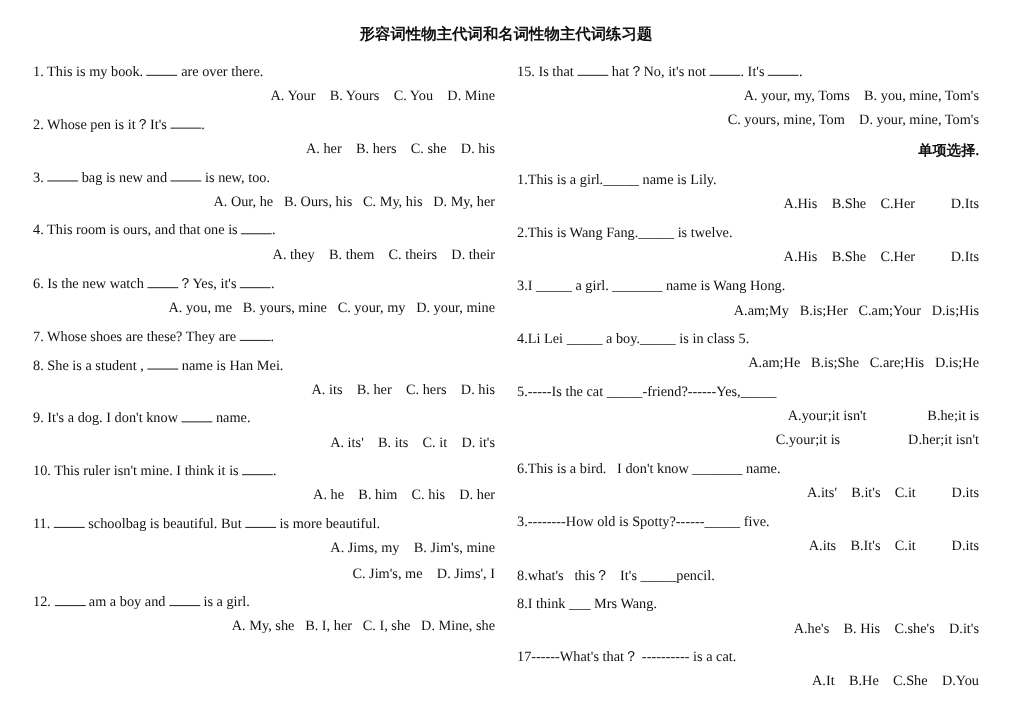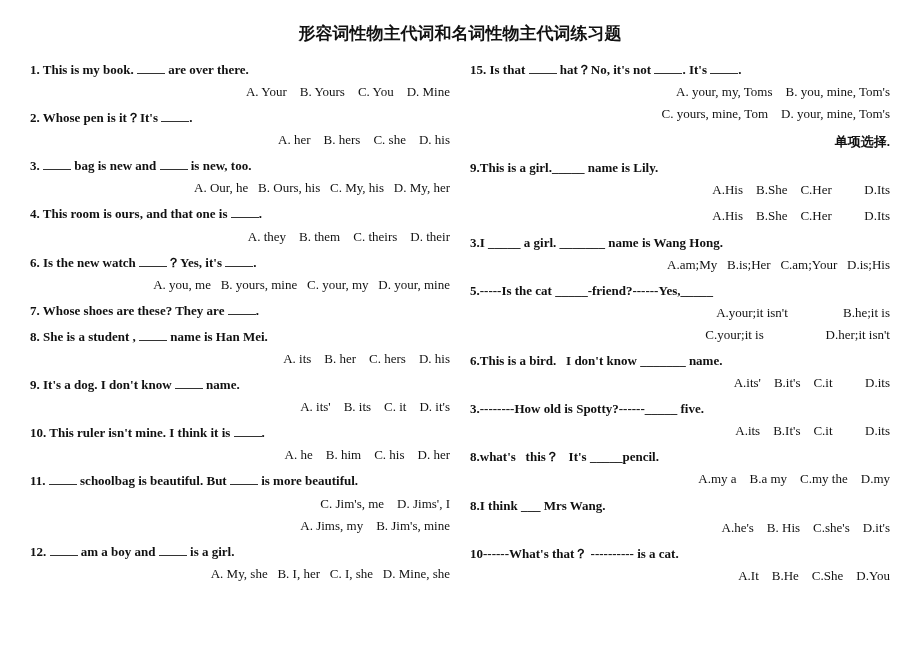--- a/index.html
+++ b/index.html
@@ -41,32 +41,31 @@
       min-width: 0;
     }
 
     .right-col {
       flex: 1;
       min-width: 0;
     }
 
     .page-title {
       text-align: center;
-      font-size: 17px;
+      font-size: 14px;
       font-weight: bold;
       margin-bottom: 10px;
     }
 
     .question-block {
       margin-bottom: 4px;
     }
 
     .question-text {
       display: block;
-      font-weight: bold;
     }
 
     .options-line {
       display: block;
       padding-left: 16px;
       text-align: right;
     }
 
     .section-title {
       font-weight: bold;
@@ -130,82 +129,86 @@
         <span class="options-line">A. its'&nbsp;&nbsp;&nbsp; B. its&nbsp;&nbsp;&nbsp; C. it&nbsp;&nbsp;&nbsp; D. it's</span>
       </div>
 
       <div class="question-block">
         <span class="question-text">10. This ruler isn't mine. I think it is <span class="blank"></span>.</span>
         <span class="options-line">A. he&nbsp;&nbsp;&nbsp; B. him&nbsp;&nbsp;&nbsp; C. his&nbsp;&nbsp;&nbsp; D. her</span>
       </div>
 
       <div class="question-block">
         <span class="question-text">11. <span class="blank"></span> schoolbag is beautiful. But <span class="blank"></span> is more beautiful.</span>
+        <span class="options-line">A. Jims, my&nbsp;&nbsp;&nbsp; B. Jim's, mine</span>
         <span class="options-line">C. Jim's, me&nbsp;&nbsp;&nbsp; D. Jims', I</span>
-        <span class="options-line">A. Jims, my&nbsp;&nbsp;&nbsp; B. Jim's, mine</span>
       </div>
 
       <div class="question-block">
         <span class="question-text">12. <span class="blank"></span> am a boy and <span class="blank"></span> is a girl.</span>
         <span class="options-line">A. My, she&nbsp;&nbsp; B. I, her&nbsp;&nbsp; C. I, she&nbsp;&nbsp; D. Mine, she</span>
       </div>
 
     </div>
 
     <div class="right-col">
 
       <div class="question-block">
         <span class="question-text">15. Is that <span class="blank"></span> hat？No, it's not <span class="blank"></span>. It's <span class="blank"></span>.</span>
         <span class="options-line">A. your, my, Toms&nbsp;&nbsp;&nbsp; B. you, mine, Tom's</span>
         <span class="options-line">C. yours, mine, Tom&nbsp;&nbsp;&nbsp; D. your, mine, Tom's</span>
       </div>
 
       <div class="section-title">单项选择.</div>
 
       <div class="question-block">
-        <span class="question-text">9.This is a girl._____ name is Lily.</span>
+        <span class="question-text">1.This is a girl._____ name is Lily.</span>
         <span class="options-line">A.His&nbsp;&nbsp;&nbsp; B.She&nbsp;&nbsp;&nbsp; C.Her&nbsp;&nbsp;&nbsp;&nbsp;&nbsp;&nbsp;&nbsp;&nbsp;&nbsp; D.Its</span>
       </div>
 
       <div class="question-block">
+        <span class="question-text">2.This is Wang Fang._____ is twelve.</span>
         <span class="options-line">A.His&nbsp;&nbsp;&nbsp; B.She&nbsp;&nbsp;&nbsp; C.Her&nbsp;&nbsp;&nbsp;&nbsp;&nbsp;&nbsp;&nbsp;&nbsp;&nbsp; D.Its</span>
       </div>
 
       <div class="question-block">
         <span class="question-text">3.I _____ a girl. _______ name is Wang Hong.</span>
         <span class="options-line">A.am;My&nbsp;&nbsp; B.is;Her&nbsp;&nbsp; C.am;Your&nbsp;&nbsp; D.is;His</span>
       </div>
 
+      <div class="question-block">
+        <span class="question-text">4.Li Lei _____ a boy._____ is in class 5.</span>
+        <span class="options-line">A.am;He&nbsp;&nbsp; B.is;She&nbsp;&nbsp; C.are;His&nbsp;&nbsp; D.is;He</span>
+      </div>
 
       <div class="question-block">
         <span class="question-text">5.-----Is the cat _____-friend?------Yes,_____</span>
         <span class="options-line">A.your;it isn't&nbsp;&nbsp;&nbsp;&nbsp;&nbsp;&nbsp;&nbsp;&nbsp;&nbsp;&nbsp;&nbsp;&nbsp;&nbsp;&nbsp;&nbsp;&nbsp; B.he;it is</span>
         <span class="options-line">C.your;it is&nbsp;&nbsp;&nbsp;&nbsp;&nbsp;&nbsp;&nbsp;&nbsp;&nbsp;&nbsp;&nbsp;&nbsp;&nbsp;&nbsp;&nbsp;&nbsp;&nbsp;&nbsp; D.her;it isn't</span>
       </div>
 
       <div class="question-block">
         <span class="question-text">6.This is a bird. &nbsp; I don't know _______ name.</span>
         <span class="options-line">A.its'&nbsp;&nbsp;&nbsp; B.it's&nbsp;&nbsp;&nbsp; C.it&nbsp;&nbsp;&nbsp;&nbsp;&nbsp;&nbsp;&nbsp;&nbsp;&nbsp; D.its</span>
       </div>
 
       <div class="question-block">
         <span class="question-text">3.--------How old is Spotty?------_____ five.</span>
         <span class="options-line">A.its&nbsp;&nbsp;&nbsp; B.It's&nbsp;&nbsp;&nbsp; C.it&nbsp;&nbsp;&nbsp;&nbsp;&nbsp;&nbsp;&nbsp;&nbsp;&nbsp; D.its</span>
       </div>
 
       <div class="question-block">
         <span class="question-text">8.what's &nbsp; this？ &nbsp; It's _____pencil.</span>
-        <span class="options-line">A.my a&nbsp;&nbsp;&nbsp; B.a my&nbsp;&nbsp;&nbsp; C.my the&nbsp;&nbsp;&nbsp; D.my</span>
       </div>
 
       <div class="question-block">
         <span class="question-text">8.I think ___ Mrs Wang.</span>
         <span class="options-line">A.he's&nbsp;&nbsp;&nbsp; B. His&nbsp;&nbsp;&nbsp; C.she's&nbsp;&nbsp;&nbsp; D.it's</span>
       </div>
 
       <div class="question-block">
-        <span class="question-text">10------What's that？ ---------- is a cat.</span>
+        <span class="question-text">17------What's that？ ---------- is a cat.</span>
         <span class="options-line">A.It&nbsp;&nbsp;&nbsp; B.He&nbsp;&nbsp;&nbsp; C.She&nbsp;&nbsp;&nbsp; D.You</span>
       </div>
 
     </div>
   </div>
 </div>
 
 </body></html>

